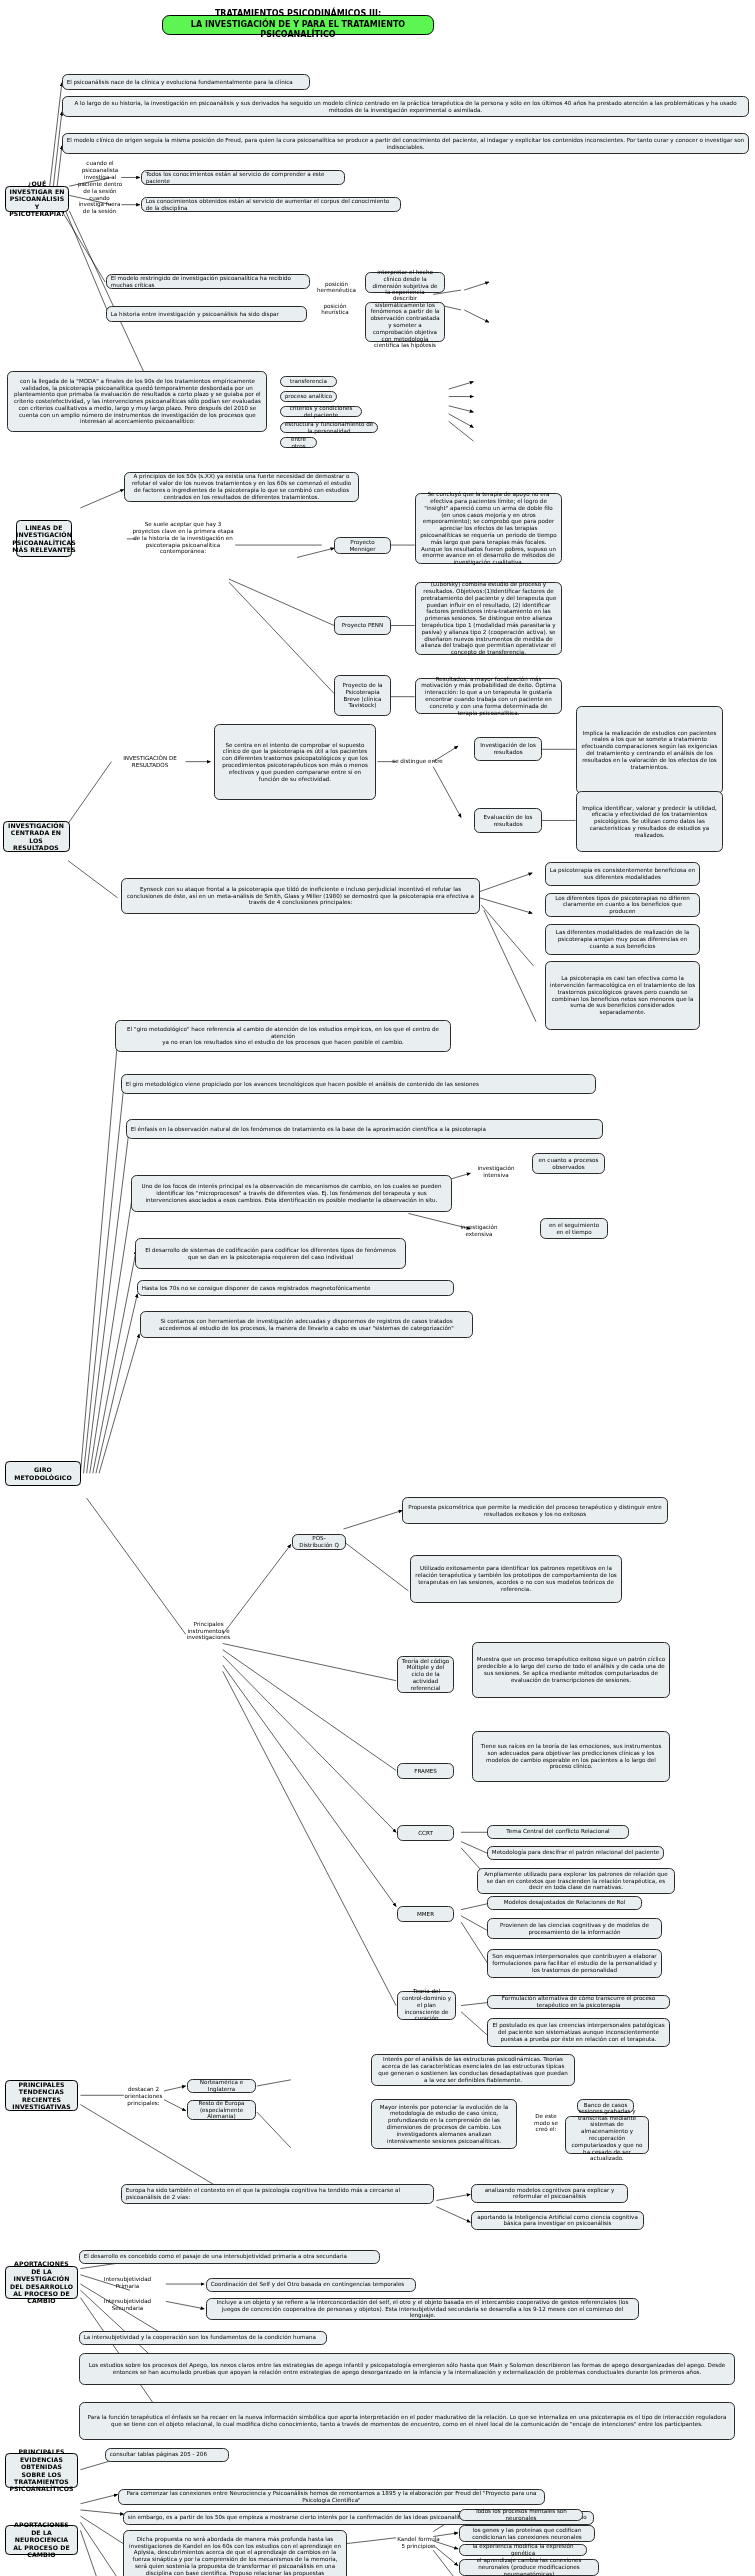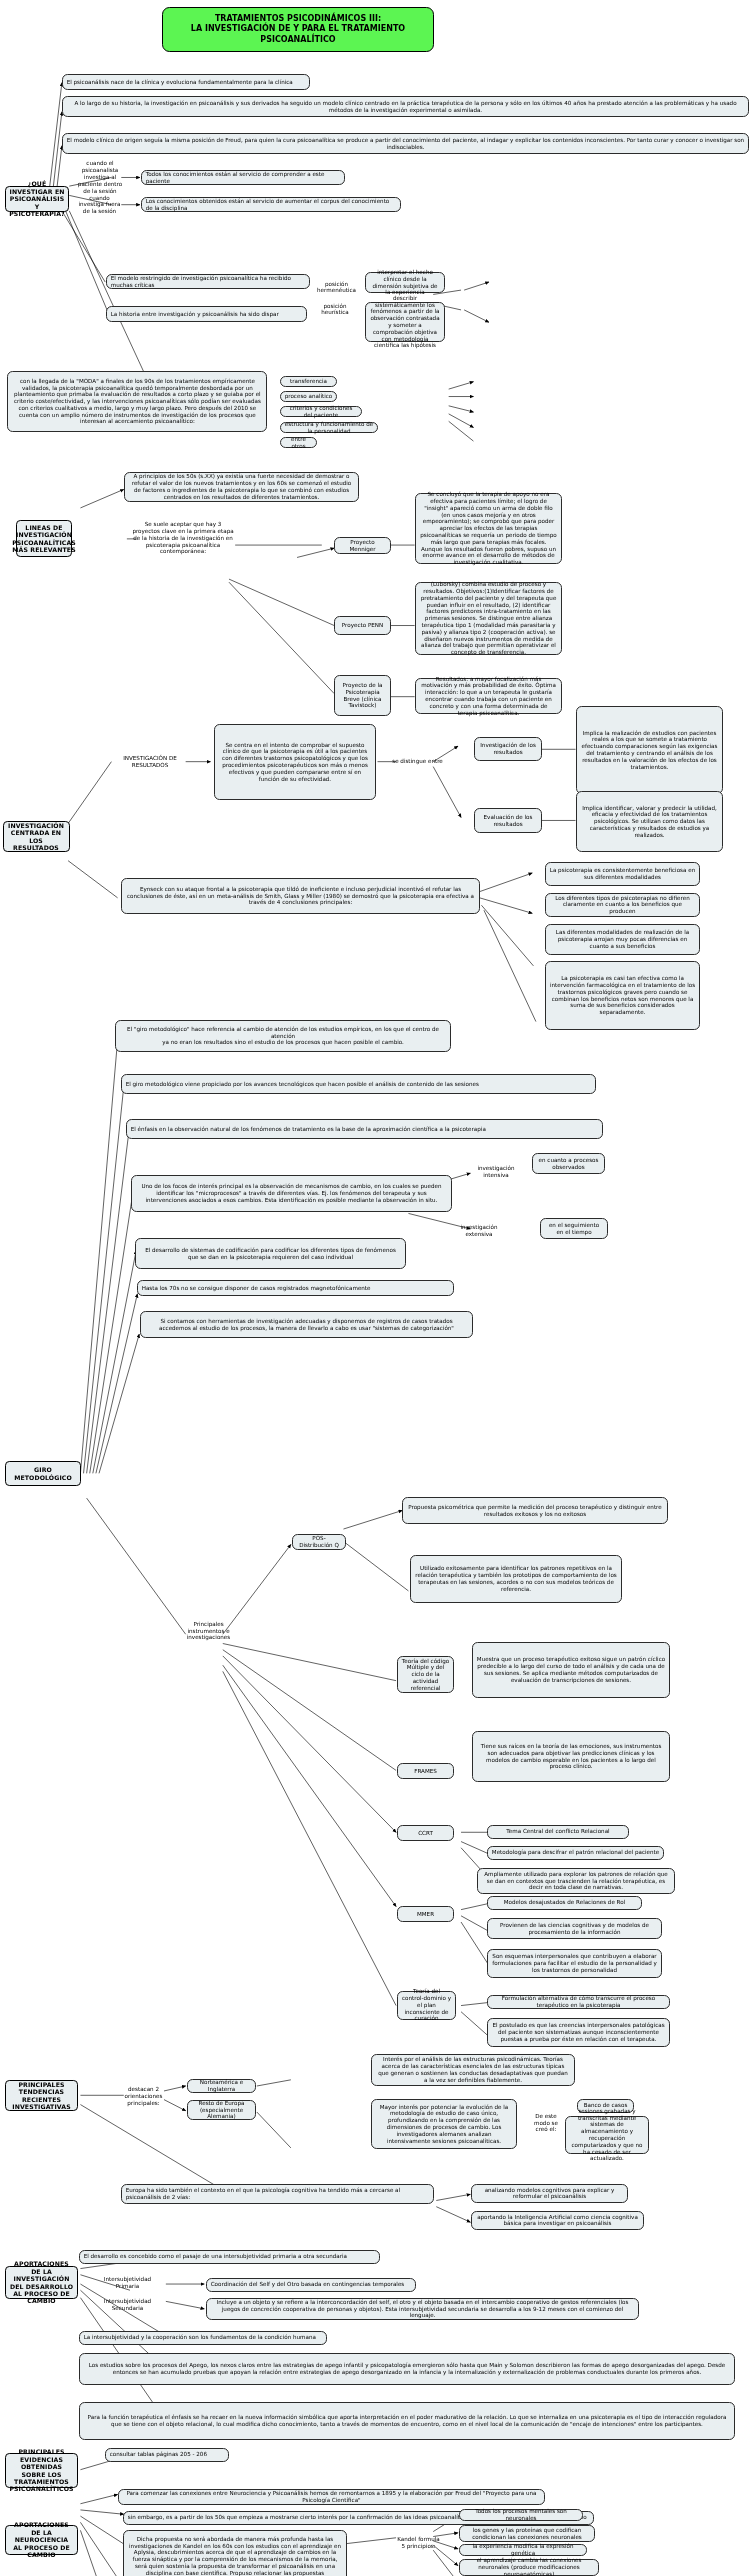--- a/index.html
+++ b/index.html
@@ -132,21 +132,21 @@
       <path d="M700,4120 L740,4172" marker-end="url(#ah)"></path>
       <path d="M130,4075 L200,4180"></path>
       <path d="M400,4185 L440,4180" marker-end="url(#ah)"></path>
       <path d="M400,4195 L440,4212" marker-end="url(#ah)"></path>
       <path d="M400,4205 L440,4245" marker-end="url(#ah)"></path>
       <path d="M400,4215 L440,4278" marker-end="url(#ah)"></path>
       <path d="M130,4088 L200,4290"></path>
     </g>
   </svg>
 
-  <div class="title node" style="left:162px;top:7px;width:272px;height:45px;white-space:pre-line;">TRATAMIENTOS PSICODINÁMICOS III:
+  <div class="title node" style="left:162px;top:15px;width:272px;height:20px;white-space:pre-line;">TRATAMIENTOS PSICODINÁMICOS III:
 LA INVESTIGACIÓN DE Y PARA EL TRATAMIENTO PSICOANALÍTICO</div>
 
   <div class="node hub" style="left:5px;top:186px;width:64px;height:26px;">¿QUÉ INVESTIGAR EN PSICOANÁLISIS Y PSICOTERAPIA?</div>
 
   <div class="node left" style="left:62px;top:74px;width:248px;height:16px;">El psicoanálisis nace de la clínica y evoluciona fundamentalmente para la clínica</div>
   <div class="node" style="left:62px;top:96px;width:687px;height:21px;">A lo largo de su historia, la investigación en psicoanálisis y sus derivados ha seguido un modelo clínico centrado en la práctica terapéutica de la persona y sólo en los últimos 40 años ha prestado atención a las problemáticas y ha usado métodos de la investigación experimental o asimilada.</div>
   <div class="node" style="left:62px;top:133px;width:687px;height:21px;">El modelo clínico de origen seguía la misma posición de Freud, para quien la cura psicoanalítica se produce a partir del conocimiento del paciente, al indagar y explicitar los contenidos inconscientes. Por tanto curar y conocer o investigar son indisociables.</div>
 
   <div class="node plain" style="left:77px;top:168px;width:46px;height:18.6px;">cuando el psicoanalista investiga al paciente dentro de la sesión</div>
   <div class="node left" style="left:141px;top:170px;width:204px;height:15px;">Todos los conocimientos están al servicio de comprender a este paciente</div>

